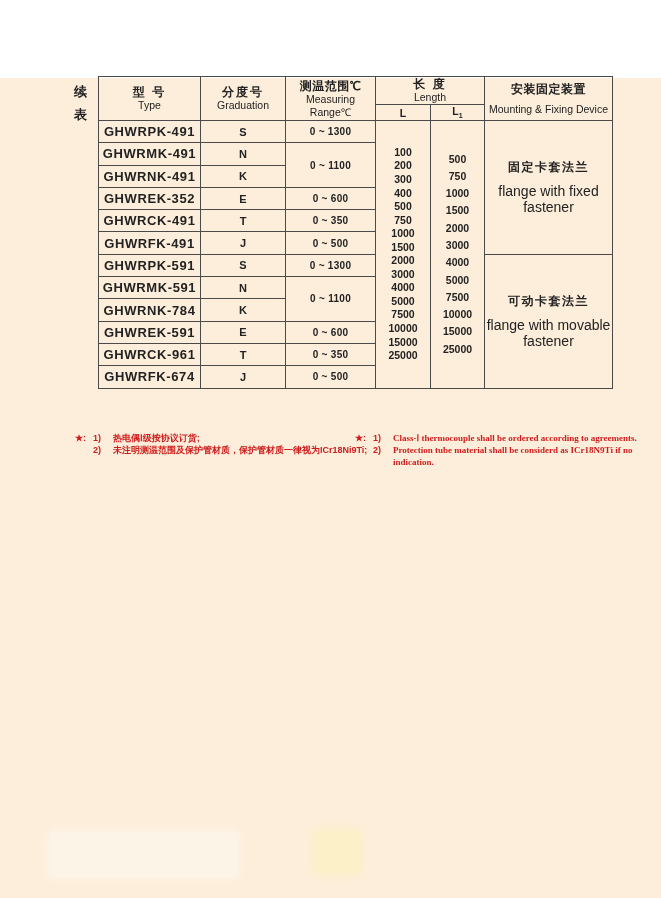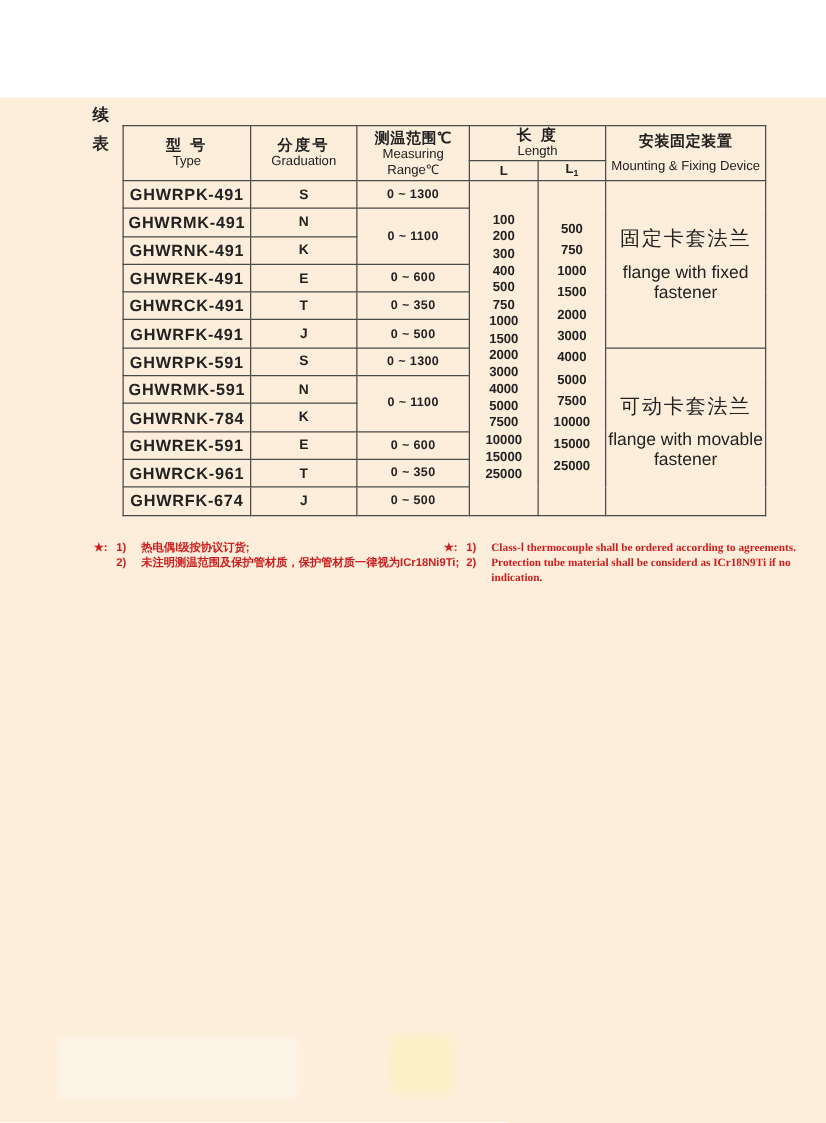--- a/index.html
+++ b/index.html
@@ -1,39 +1,39 @@
 <!DOCTYPE html>
 <html style="--page_bg: #fdeedb; --top_band: #ffffff; --border: #4a4a48; --text: #222222; --footnote_red: #cf1d1d; --artifact_light: #fdf4e8; --artifact_yellow: #fbf0c7;"><head>
 <meta charset="utf-8">
 <style>
   html,body{margin:0;padding:0;background:#ffffff;}
   .page{position:relative;width:661px;height:898px;background:#ffffff;overflow:hidden;
         font-family:"Liberation Sans",sans-serif;}
   .cream{position:absolute;left:0;top:78px;right:0;bottom:0;background:var(--page_bg,#fdeedb);}
   .continued{position:absolute;left:74px;top:83px;display:flex;flex-direction:column;gap:5px;
              font-size:13px;font-weight:bold;color:var(--text,#222);}
-  table.spec{position:absolute;left:98px;top:100px;border-collapse:collapse;table-layout:fixed;}
+  table.spec{position:absolute;left:98px;top:76px;border-collapse:collapse;table-layout:fixed;}
   table.spec td{border:1px solid var(--border,#4a4a48);padding:0;text-align:center;
                 vertical-align:middle;color:var(--text,#222);}
   td.last-col{border-right:none;}
   tr.h1{height:26px;}
   tr.h2{height:16px;}
   tr.body{height:22.3px;}
   .hzh{font-size:12px;font-weight:bold;letter-spacing:2px;line-height:14px;}
   .hen{font-size:10.5px;line-height:13px;}
   .hen-gap{margin-top:7px;}
   .sub1{font-size:7px;}
   .lsub-cell{font-size:10.5px;font-weight:bold;}
   .type-cell{text-align:left;padding-left:13px;font-weight:bold;font-size:13px;letter-spacing:0.6px;}
   .grad-cell{font-size:11px;font-weight:bold;}
   .range-cell{font-size:10px;font-weight:bold;letter-spacing:0.3px;}
   .lvals{font-size:10.5px;font-weight:bold;}
   .lvals .v{line-height:13.55px;}
   .l1vals .v{line-height:17.3px;}
-  .mount-zh{font-size:16px;font-weight:normal;letter-spacing:1.5px;margin-bottom:7px;}
+  .mount-zh{font-size:12px;font-weight:bold;letter-spacing:1.5px;margin-bottom:7px;}
   .mount-en{font-size:14px;}
   .fn{position:absolute;top:432px;display:flex;color:var(--footnote_red,#cf1d1d);
       font-size:9px;font-weight:bold;line-height:12px;}
   .fn-left{left:75px;}
   .fn-right{left:355px;}
   .fn .star{width:18px;flex:0 0 18px;}
   .fn-item{display:flex;}
   .fn-item .num{width:20px;flex:0 0 20px;}
   .fn-item .txt{white-space:nowrap;}
   .fn-right .fn-item .txt{white-space:normal;max-width:252px;font-family:Liberation Serif, serif;}
@@ -136,21 +136,21 @@
     <tr class="body">
       <td class="type-cell">GHWRMK-491</td>
       <td class="grad-cell">N</td>
       <td class="range-cell" rowspan="2">0 ~ 1100</td>
     </tr>
     <tr class="body">
       <td class="type-cell">GHWRNK-491</td>
       <td class="grad-cell">K</td>
     </tr>
     <tr class="body">
-      <td class="type-cell">GHWREK-491</td>
+      <td class="type-cell">GHWREK-352</td>
       <td class="grad-cell">E</td>
       <td class="range-cell">0 ~ 600</td>
     </tr>
     <tr class="body">
       <td class="type-cell">GHWRCK-491</td>
       <td class="grad-cell">T</td>
       <td class="range-cell">0 ~ 350</td>
     </tr>
     <tr class="body">
       <td class="type-cell">GHWRFK-491</td>

